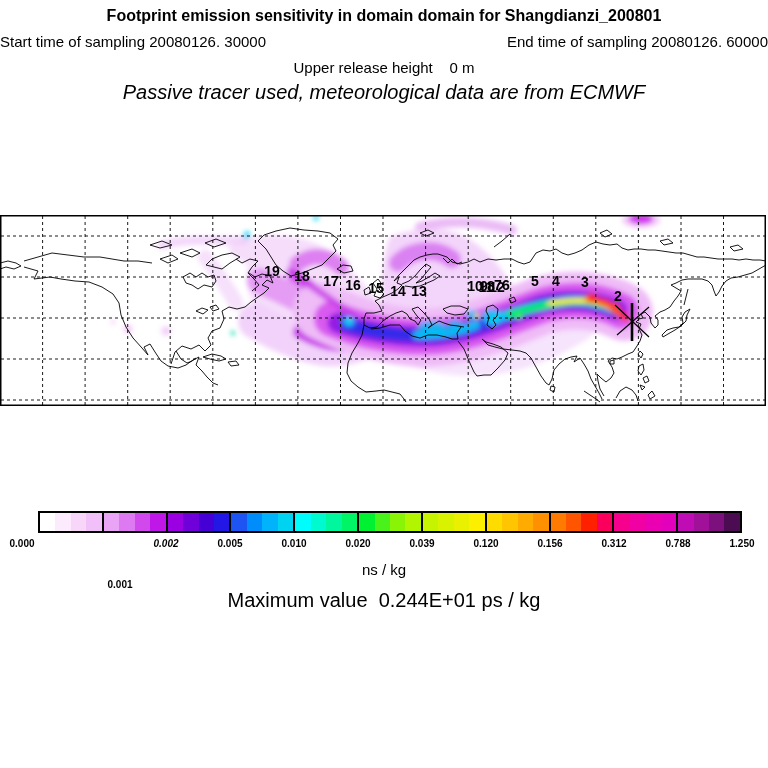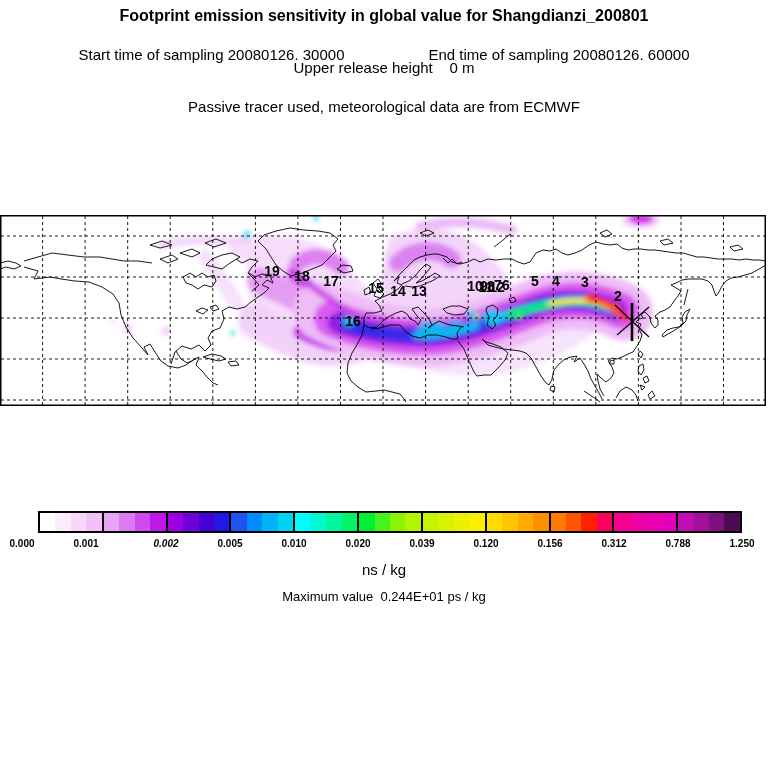--- a/index.html
+++ b/index.html
@@ -1,39 +1,39 @@
 <!DOCTYPE html>
 <html><head>
 <meta charset="utf-8">
 <style>
   html,body{margin:0;padding:0;background:#fff;}
   body{width:768px;height:768px;position:relative;overflow:hidden;
        font-family:"Liberation Sans","DejaVu Sans",sans-serif;color:#000;}
   .hline{position:absolute;left:0;width:768px;text-align:center;white-space:pre;}
   #title{top:7px;font-size:16px;font-weight:bold;}
   .pair{position:absolute;left:0;width:768px;display:flex;justify-content:center;font-size:15px;white-space:pre;}
-  #line2{top:46px;gap:84px;}
+  #line2{top:33px;gap:84px;justify-content:space-between;}
   #line3{top:59px;gap:74px;}
-  #line4{top:98px;font-size:15px;}
+  #line4{top:81px;font-size:20px;font-style:italic;}
   #map{position:absolute;left:0;top:215px;width:766px;height:191px;}
   #map svg{position:absolute;left:0;top:0;}
   .traj{position:absolute;transform:translate(-50%,-50%);font-size:14px;font-weight:bold;line-height:1;}
   #cbar{position:absolute;left:38px;top:511px;width:704px;height:22px;border:2px solid #000;
         box-sizing:border-box;display:flex;}
   #cbar .cell{flex:1;height:100%;}
   #cbar .seg{border-left:2px solid #000;}
   #cbarticks{position:absolute;left:0;top:538px;width:768px;height:18px;}
   #cbarticks span{position:absolute;transform:translateX(-50%);font-size:10px;font-weight:bold;white-space:nowrap;}
   #unit{top:561px;font-size:15px;}
-  #maxline{top:589px;font-size:13px;}
+  #maxline{top:589px;font-size:20px;}
 </style>
 </head>
 <body>
 
-<div id="title" class="hline">Footprint emission sensitivity in global value for Shangdianzi_200801</div>
+<div id="title" class="hline">Footprint emission sensitivity in domain domain for Shangdianzi_200801</div>
 <div id="line2" class="pair">
   <span>Start time of sampling 20080126. 30000</span>
   <span>End time of sampling 20080126. 60000</span>
 </div>
 <div id="line3" class="pair">
   <span>Upper release height    0 m</span>
 </div>
 <div id="line4" class="hline">Passive tracer used, meteorological data are from ECMWF</div>
 
 <div id="map">
@@ -129,21 +129,21 @@
     <line x1="615" y1="90" x2="649" y2="122" stroke-width="1.1"></line>
     <line x1="649" y1="92" x2="617" y2="120" stroke-width="1.1"></line>
   </g>
 
   <rect x="0.75" y="0.75" width="764.5" height="189.5" fill="none" stroke="#000" stroke-width="1.5"></rect>
 </svg>
 <div id="trajlayer">
       <span class="traj" style="left: 272px; top: 56px;">19</span>
       <span class="traj" style="left: 302px; top: 61px;">18</span>
       <span class="traj" style="left: 331px; top: 66px;">17</span>
-      <span class="traj" style="left: 353px; top: 70px; margin-top: 36px;">16</span>
+      <span class="traj" style="left: 353px; top: 70px;">16</span>
       <span class="traj" style="left: 376px; top: 73px;">15</span>
       <span class="traj" style="left: 398px; top: 76px;">14</span>
       <span class="traj" style="left: 419px; top: 76px;">13</span>
       <span class="traj" style="left: 460px; top: 72px; margin-left: 37px;">12</span>
       <span class="traj" style="left: 486px; top: 72px;">11</span>
       <span class="traj" style="left: 475px; top: 71px;">10</span>
       <span class="traj" style="left: 484px; top: 71px;">9</span>
       <span class="traj" style="left: 491px; top: 71px;">8</span>
       <span class="traj" style="left: 498px; top: 70px;">7</span>
       <span class="traj" style="left: 506px; top: 70px;">6</span>
@@ -195,21 +195,21 @@
     <div class="cell" style="background: rgb(241, 0, 164);"></div>
     <div class="cell" style="background: rgb(234, 0, 178);"></div>
     <div class="cell" style="background: rgb(226, 0, 188);"></div>
     <div class="cell seg" style="background: rgb(192, 12, 180);"></div>
     <div class="cell" style="background: rgb(160, 16, 153);"></div>
     <div class="cell" style="background: rgb(124, 16, 124);"></div>
     <div class="cell" style="background: rgb(76, 12, 82);"></div>
   </div>
 <div id="cbarticks">
     <span style="left: 22px;">0.000</span>
-    <span style="left: 86px;">0.001</span>
+    <span style="left: 120px; margin-top: 41px;">0.001</span>
     <span style="left: 166px; font-style: italic;">0.002</span>
     <span style="left: 230px;">0.005</span>
     <span style="left: 294px;">0.010</span>
     <span style="left: 358px;">0.020</span>
     <span style="left: 422px;">0.039</span>
     <span style="left: 486px;">0.120</span>
     <span style="left: 550px;">0.156</span>
     <span style="left: 614px;">0.312</span>
     <span style="left: 678px;">0.788</span>
     <span style="left: 742px;">1.250</span>

